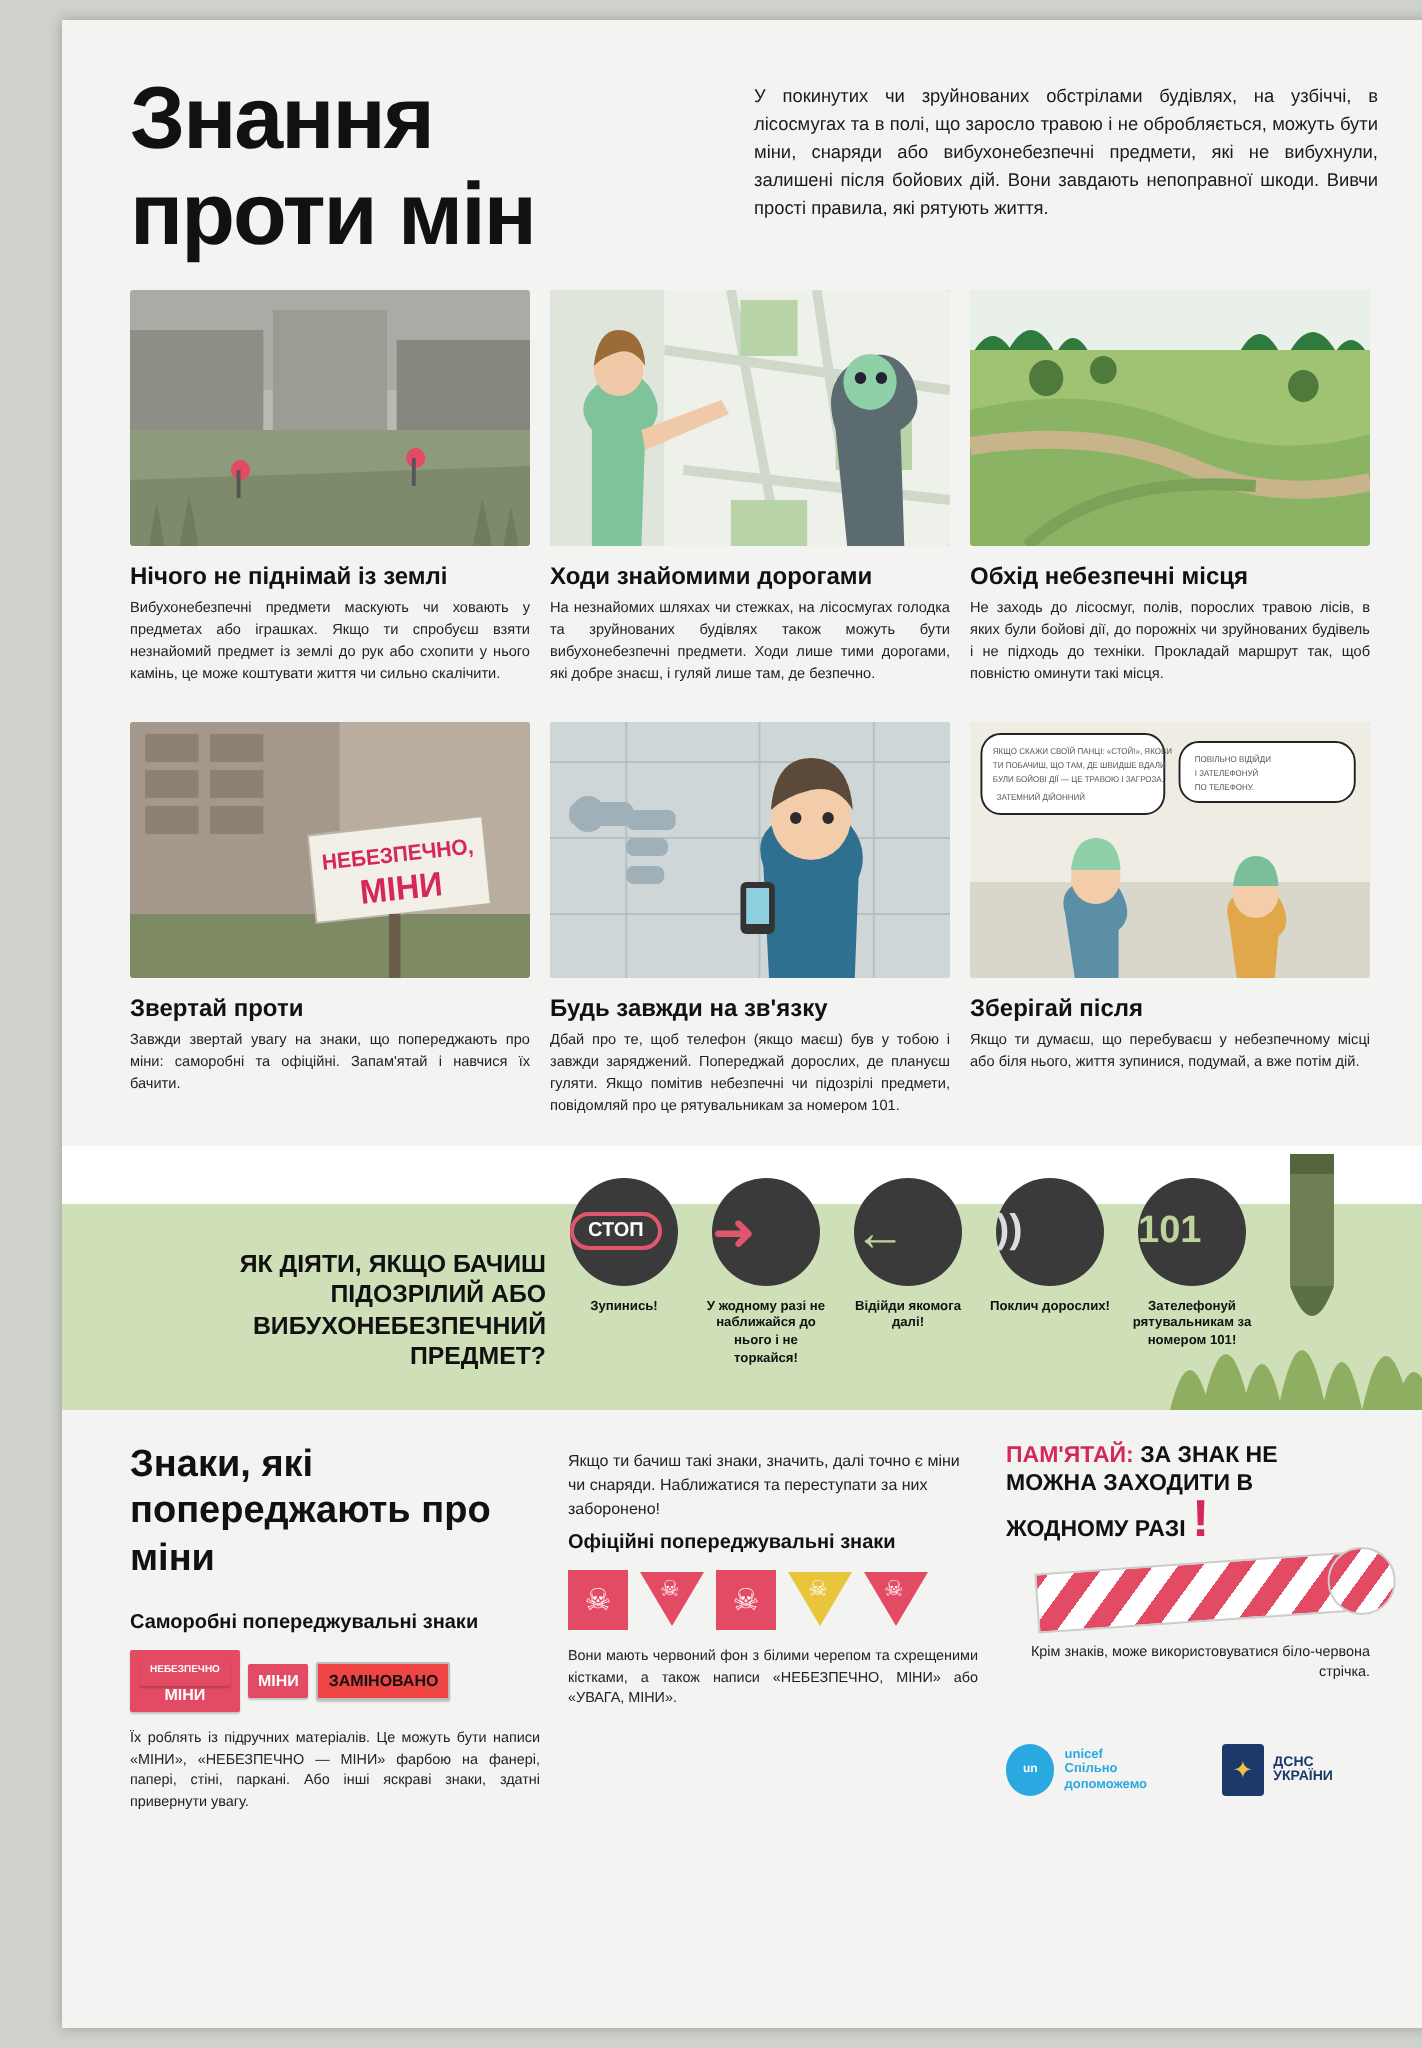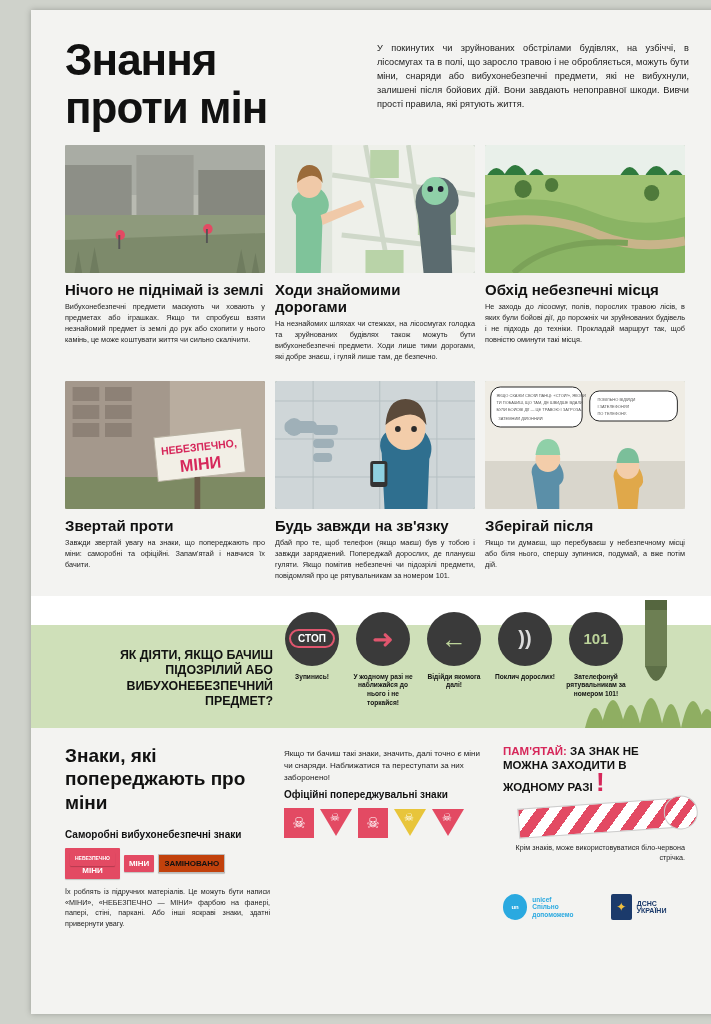--- a/index.html
+++ b/index.html
@@ -48,21 +48,21 @@
   }
   .card .thumb{
     width:100%;
     height:128px;
     border-radius:2px;
     overflow:hidden;
     position:relative;
     background:#8a9c8a;
   }
   .card h3{
-    font-size:15px;
+    font-size:12px;
     margin:8px 0 4px 0;
     color:#111;
     font-weight:bold;
   }
   .card p{
     font-size:7.3px;
     line-height:1.5;
     margin:0;
     color:#222;
     text-align:justify;
@@ -90,34 +90,34 @@
   .steps{
     display:flex;
     gap:9px;
     padding-top:16px;
   }
   .step{width:62px;text-align:center;}
   .circle{
     width:54px;height:54px;border-radius:50%;
     background:#3a3a3a;
     margin:0 auto 7px auto;
-    display:flex;align-items:center;justify-content:center;
+    display:flex;align-items:center;
     color:#e6e6e6;
     position:relative;
   }
   .circle.stop{background:#3a3a3a;}
   .stop-txt{
     font-size:10px;font-weight:bold;color:#fff;
     border:2px solid #e0566e;border-radius:20px;
     padding:2px 7px;
   }
   .arrow-r{color:#e0566e;font-size:26px;line-height:1;}
   .arrow-l{color:#bcd39a;font-size:26px;line-height:1;}
   .wave{color:#dcdcdc;font-size:20px;font-weight:bold;}
-  .num101{color:#bcd39a;font-size:15px;font-weight:bold;}
+  .num101{color:#bcd39a;font-size:19px;font-weight:bold;}
   .step-label{
     font-size:6.6px;
     line-height:1.35;
     color:#111;
     font-weight:bold;
   }
   .grass{
     position:absolute;right:0;bottom:0;width:130px;height:132px;
     pointer-events:none;
   }
@@ -140,21 +140,21 @@
   .remember .blk{color:#111;}
   .excl{color:#d6275a;font-size:26px;font-weight:bold;line-height:.8;}
   
   .signs{display:flex;gap:4px;align-items:center;margin:6px 0 8px 0;}
   .chip{
     background:#e34a63;color:#fff;font-size:8px;font-weight:bold;
     padding:4px 5px;border-radius:1px;text-align:center;line-height:1.15;
     box-shadow:0 1px 1px rgba(0,0,0,.2);
   }
   .chip.small-top{font-size:5px;display:block;}
-  .chip.plain{background:#c2410c;color:#111;border:1px solid #bbb;}
+  .chip.plain{background:#ef4444;color:#111;border:1px solid #bbb;}
   
   .osigns{display:flex;gap:6px;align-items:center;margin:6px 0 8px 0;}
   .osq{width:30px;height:30px;background:#e34a63;display:flex;align-items:center;justify-content:center;color:#fff;font-size:15px;}
   .otri{width:0;height:0;border-left:16px solid transparent;border-right:16px solid transparent;border-top:27px solid #e34a63;position:relative;}
   .otri span{position:absolute;left:-6px;top:-25px;color:#fff;font-size:11px;}
   .otri.yel{border-top-color:#e8c53b;}
   
   .tape{
     height:28px;width:165px;margin:8px 0 10px auto;
     background:repeating-linear-gradient(-50deg,#e34a63 0 10px,#ffffff 10px 20px);
@@ -359,21 +359,21 @@
           <rect x="0" y="80" width="210" height="48" fill="#d9d6cc"></rect>
           <path d="M55 128 L50 96 q-4 -12 8 -16 q16 -6 22 6 q6 12 -2 18 L78 128 Z" fill="#5b8fa8"></path>
           <circle cx="66" cy="78" r="13" fill="#f3cdaa"></circle>
           <path d="M53 74 q2 -16 13 -16 q12 0 13 16z" fill="#8fd0a8"></path>
           <path d="M140 128 L136 100 q-4 -12 8 -15 q15 -5 20 6 q5 11 -2 16 L160 128 Z" fill="#e0a84a"></path>
           <circle cx="150" cy="86" r="12" fill="#f3cdaa"></circle>
           <path d="M138 82 q2 -15 12 -15 q11 0 12 15z" fill="#7bbf9a"></path>
         </svg>
       </div>
       <h3>Зберігай після</h3>
-      <p>Якщо ти думаєш, що перебуваєш у небезпечному місці або біля нього, спершу зупинися, подумай, а вже потім дій.</p>
+      <p>Якщо ти думаєш, що перебуваєш у небезпечному місці або біля нього, життя зупинися, подумай, а вже потім дій.</p>
     </div>
   </div>
 
   <div class="strip">
     <svg class="grass" viewBox="0 0 130 132" preserveAspectRatio="none">
       <rect x="60" y="10" width="22" height="62" rx="3" fill="#6d7f53"></rect>
       <rect x="60" y="4" width="22" height="10" fill="#55663f"></rect>
       <path d="M60 70 q11 30 22 0z" fill="#5d6f47"></path>
       <g fill="#8fae62">
         <path d="M0 132 q10 -40 20 0z"></path>
@@ -425,21 +425,21 @@
         </div>
 
       </div>
     </div>
   </div>
 
   <div class="bottom">
 
     <div>
       <div class="b-title">Знаки, які попереджають про міни</div>
-      <div class="sub">Саморобні вибухонебезпечні знаки</div>
+      <div class="sub">Саморобні попереджувальні знаки</div>
       <div class="signs">
         <div class="chip">
           <span class="chip small-top">НЕБЕЗПЕЧНО</span>
           <span>МІНИ</span>
         </div>
         <div class="chip">
           <span>МІНИ</span>
         </div>
         <div class="chip plain">
           <span>ЗАМІНОВАНО</span>
@@ -457,20 +457,21 @@
             <span>☠</span>
           </div>
         <div class="osq">☠</div>
         <div class="otri yel">
             <span>☠</span>
           </div>
         <div class="otri">
             <span>☠</span>
           </div>
       </div>
+      <div class="small">Вони мають червоний фон з білими черепом та схрещеними кістками, а також написи «НЕБЕЗПЕЧНО, МІНИ» або «УВАГА, МІНИ».</div>
     </div>
 
     <div>
       <div class="remember">
         <span>ПАМ'ЯТАЙ:</span>
         <span class="blk">ЗА ЗНАК НЕ МОЖНА ЗАХОДИТИ В ЖОДНОМУ РАЗІ</span>
         <span class="excl">!</span>
       </div>
       <div class="tape"></div>
       <div class="small" style="text-align:right;">Крім знаків, може використовуватися біло-червона стрічка.</div>

